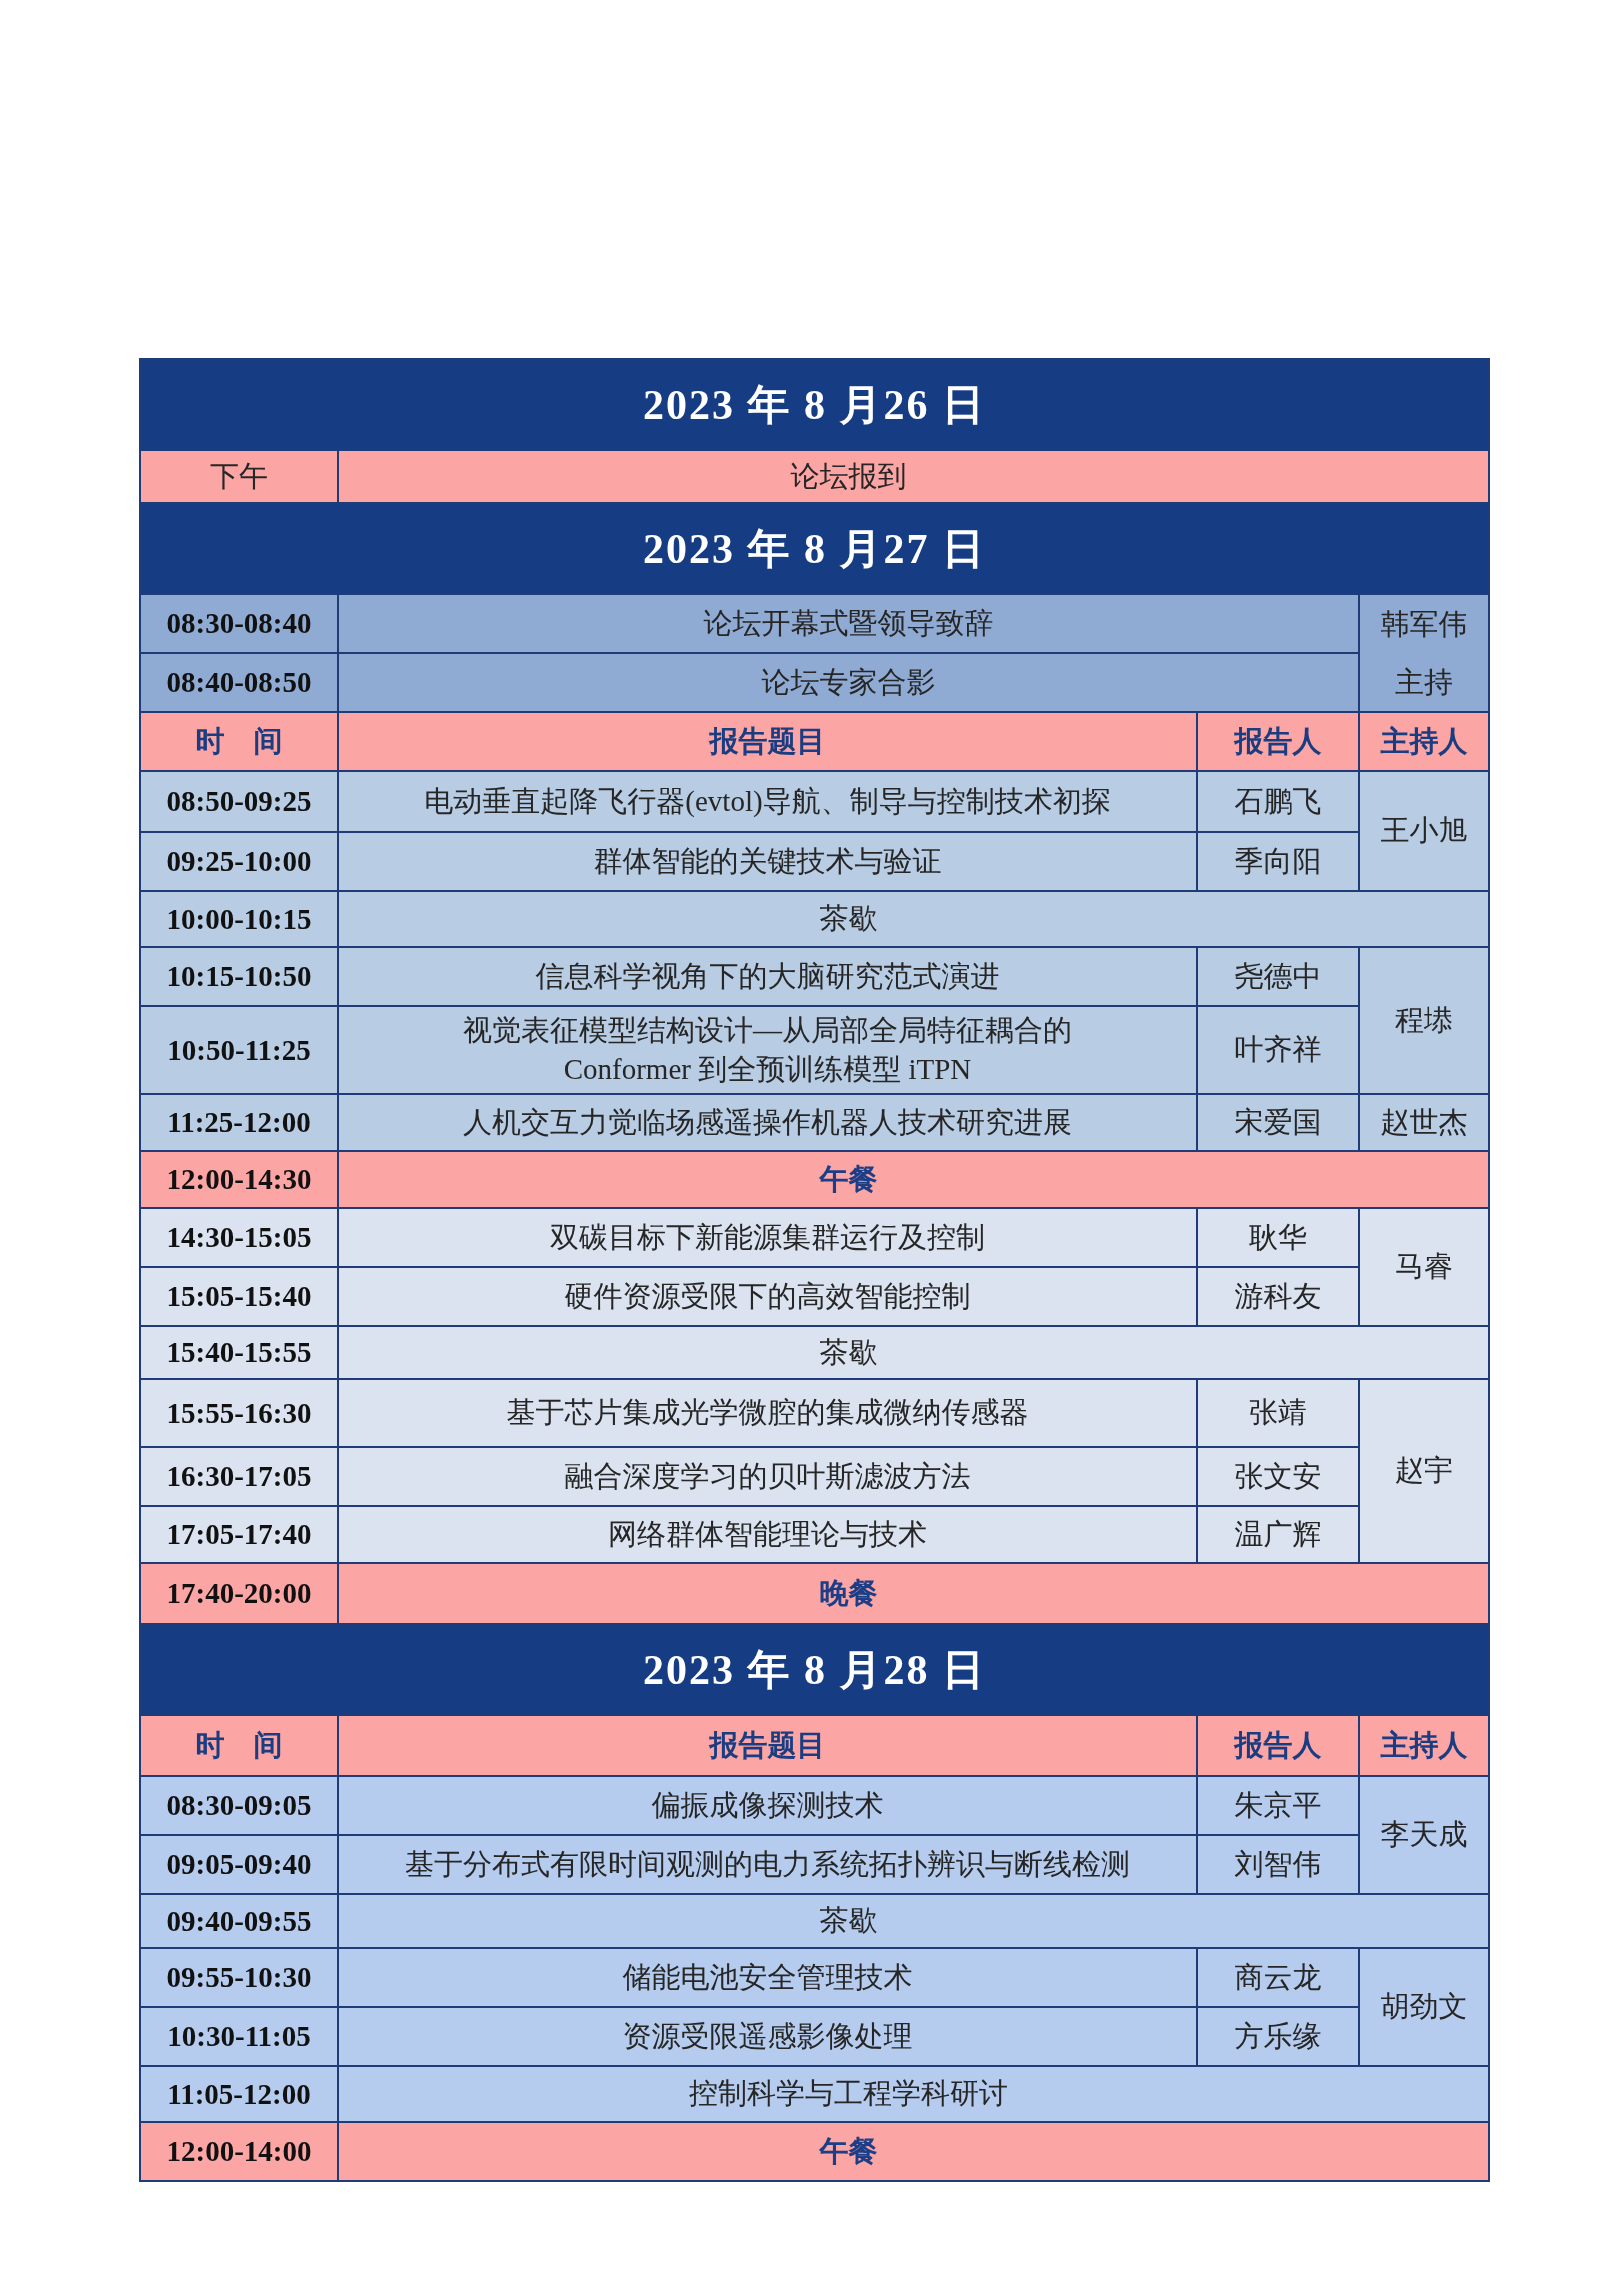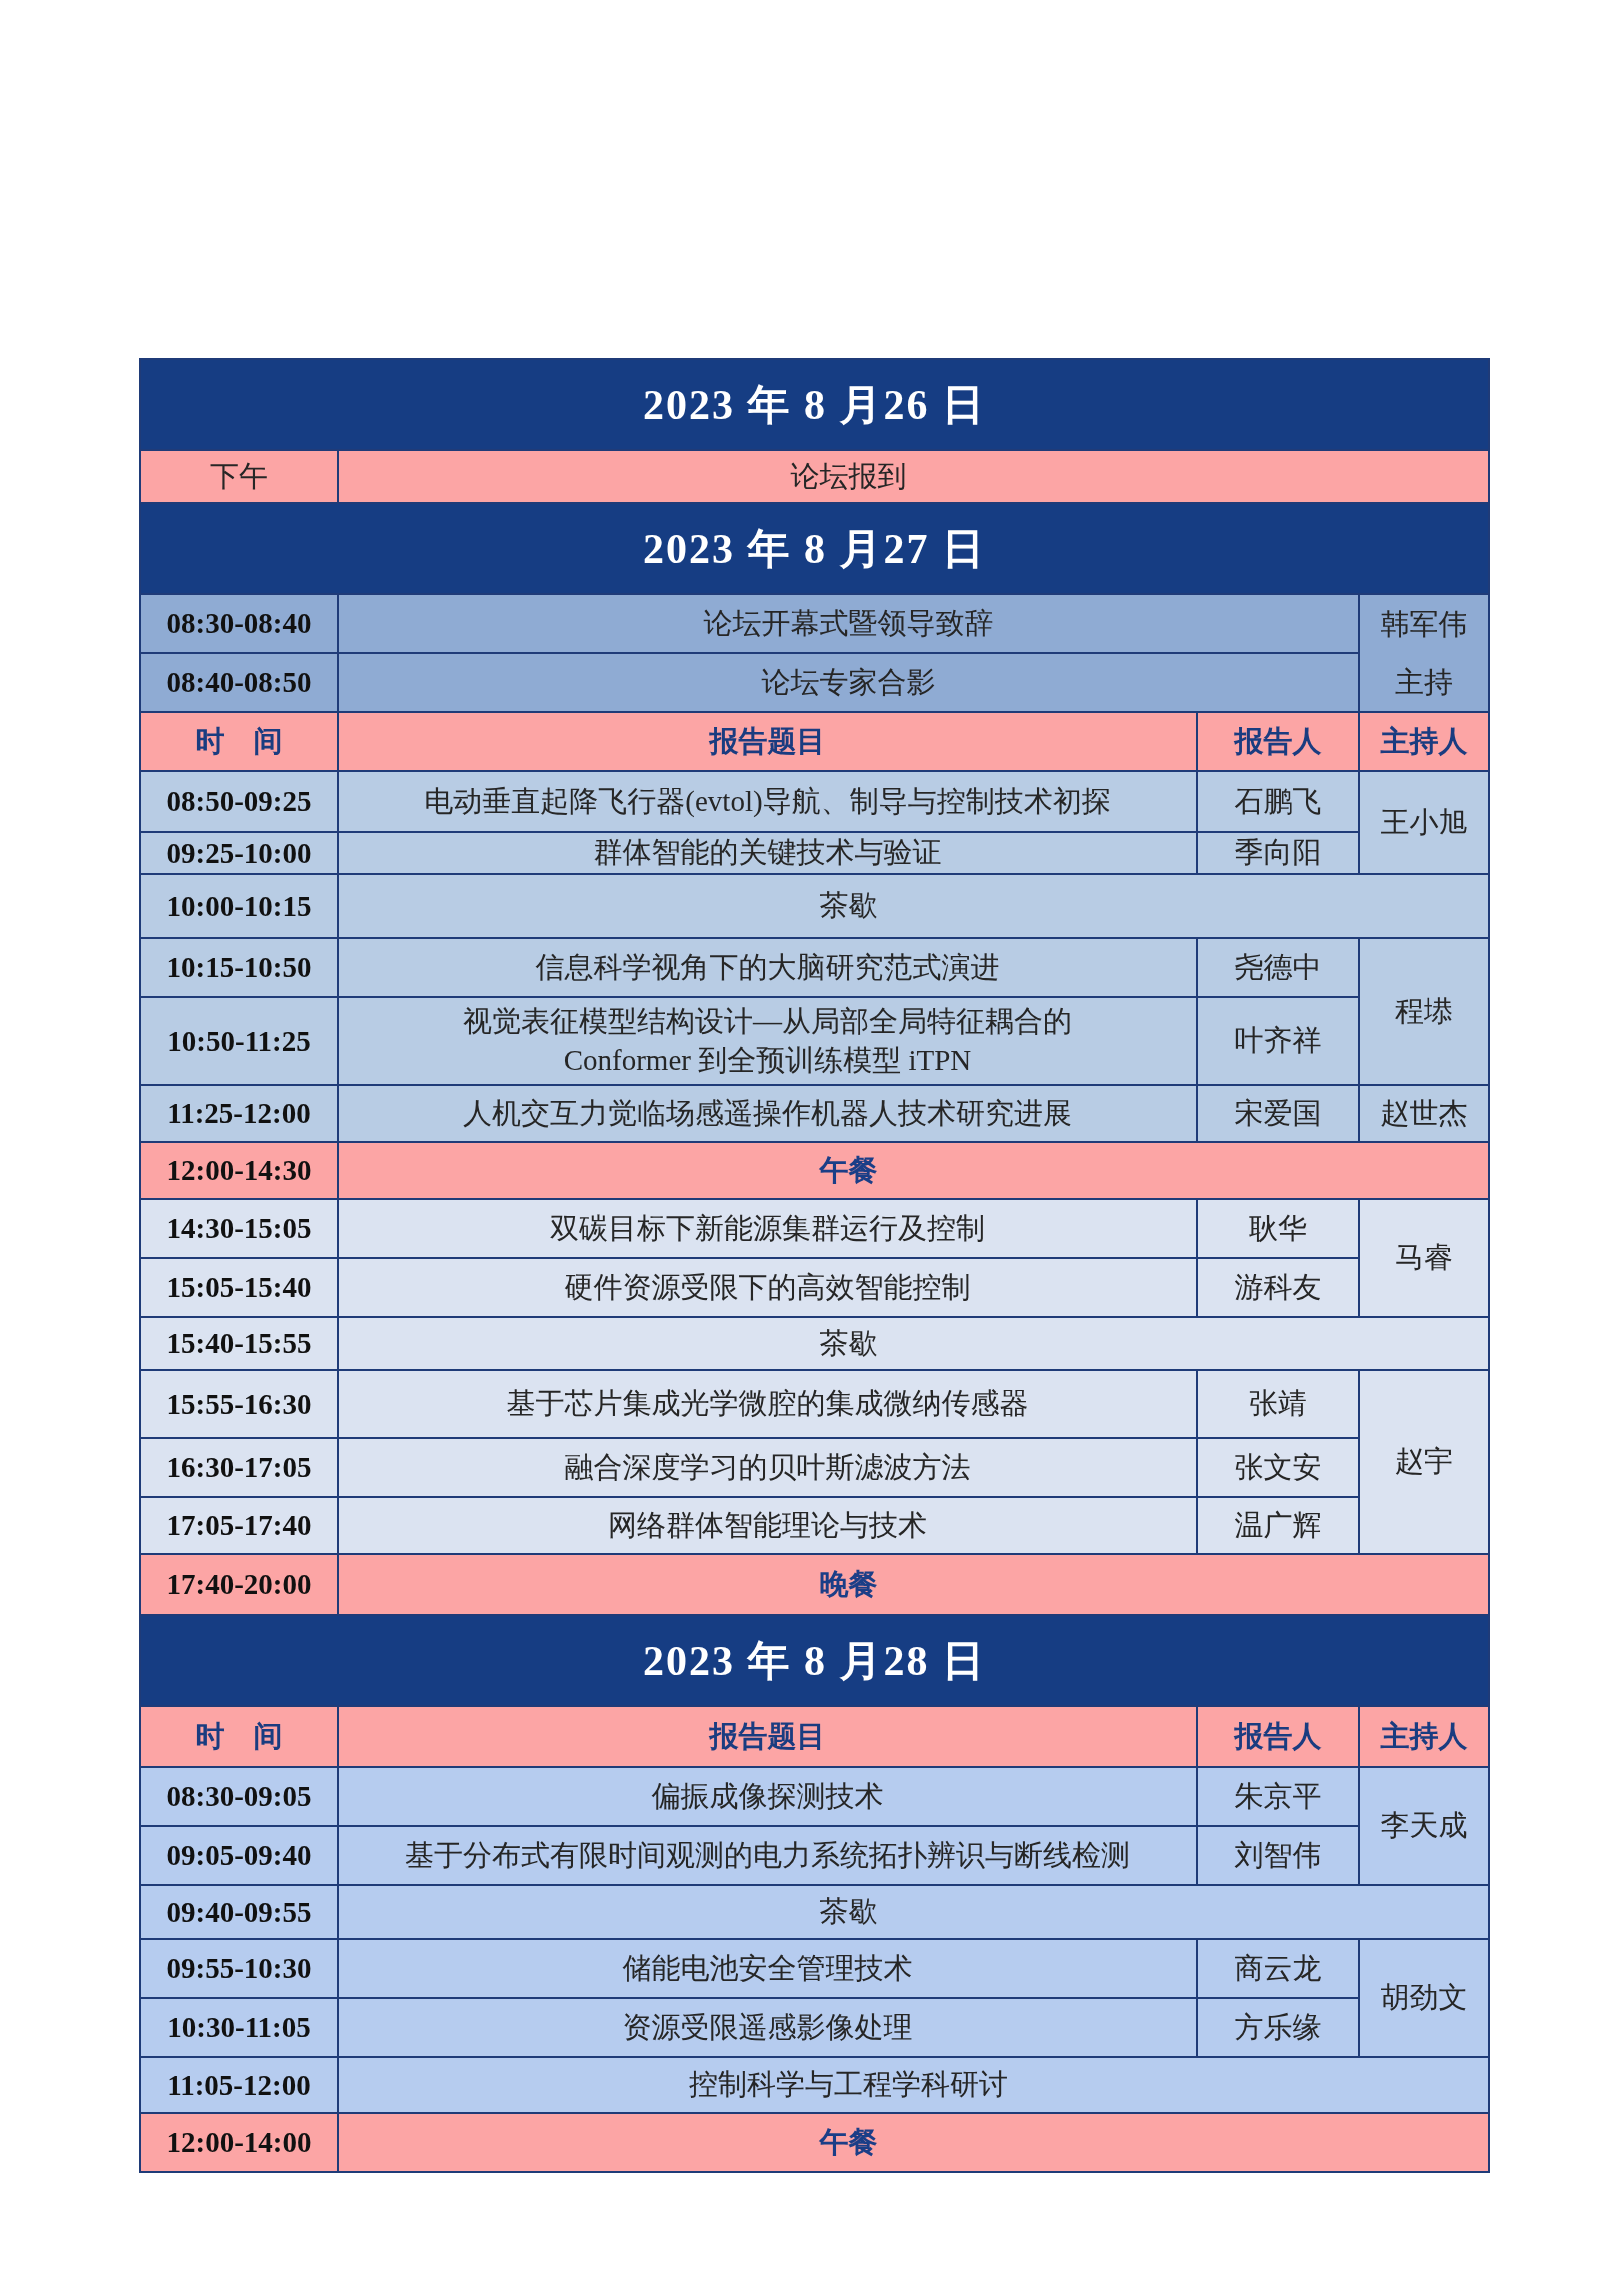--- a/index.html
+++ b/index.html
@@ -139,26 +139,26 @@
       <td class="hdr">报告人</td>
       <td class="hdr">主持人</td>
     </tr>
 
     <tr class="bg-m" style="height:61px">
       <td class="time">08:50-09:25</td>
       <td class="script">电动垂直起降飞行器(evtol)导航、制导与控制技术初探</td>
       <td class="script">石鹏飞</td>
       <td rowspan="2" class="script">王小旭</td>
     </tr>
-    <tr class="bg-m" style="height:42px">
+    <tr class="bg-m" style="height:59px">
       <td class="time">09:25-10:00</td>
       <td class="script">群体智能的关键技术与验证</td>
       <td class="script">季向阳</td>
     </tr>
-    <tr class="bg-m" style="height:64px">
+    <tr class="bg-m" style="height:56px">
       <td class="time">10:00-10:15</td>
       <td colspan="3">
         <span class="break-inner script">茶歇</span>
       </td>
     </tr>
     <tr class="bg-m" style="height:59px">
       <td class="time">10:15-10:50</td>
       <td class="script">信息科学视角下的大脑研究范式演进</td>
       <td class="script">尧德中</td>
       <td rowspan="2" class="script">程塨</td>

